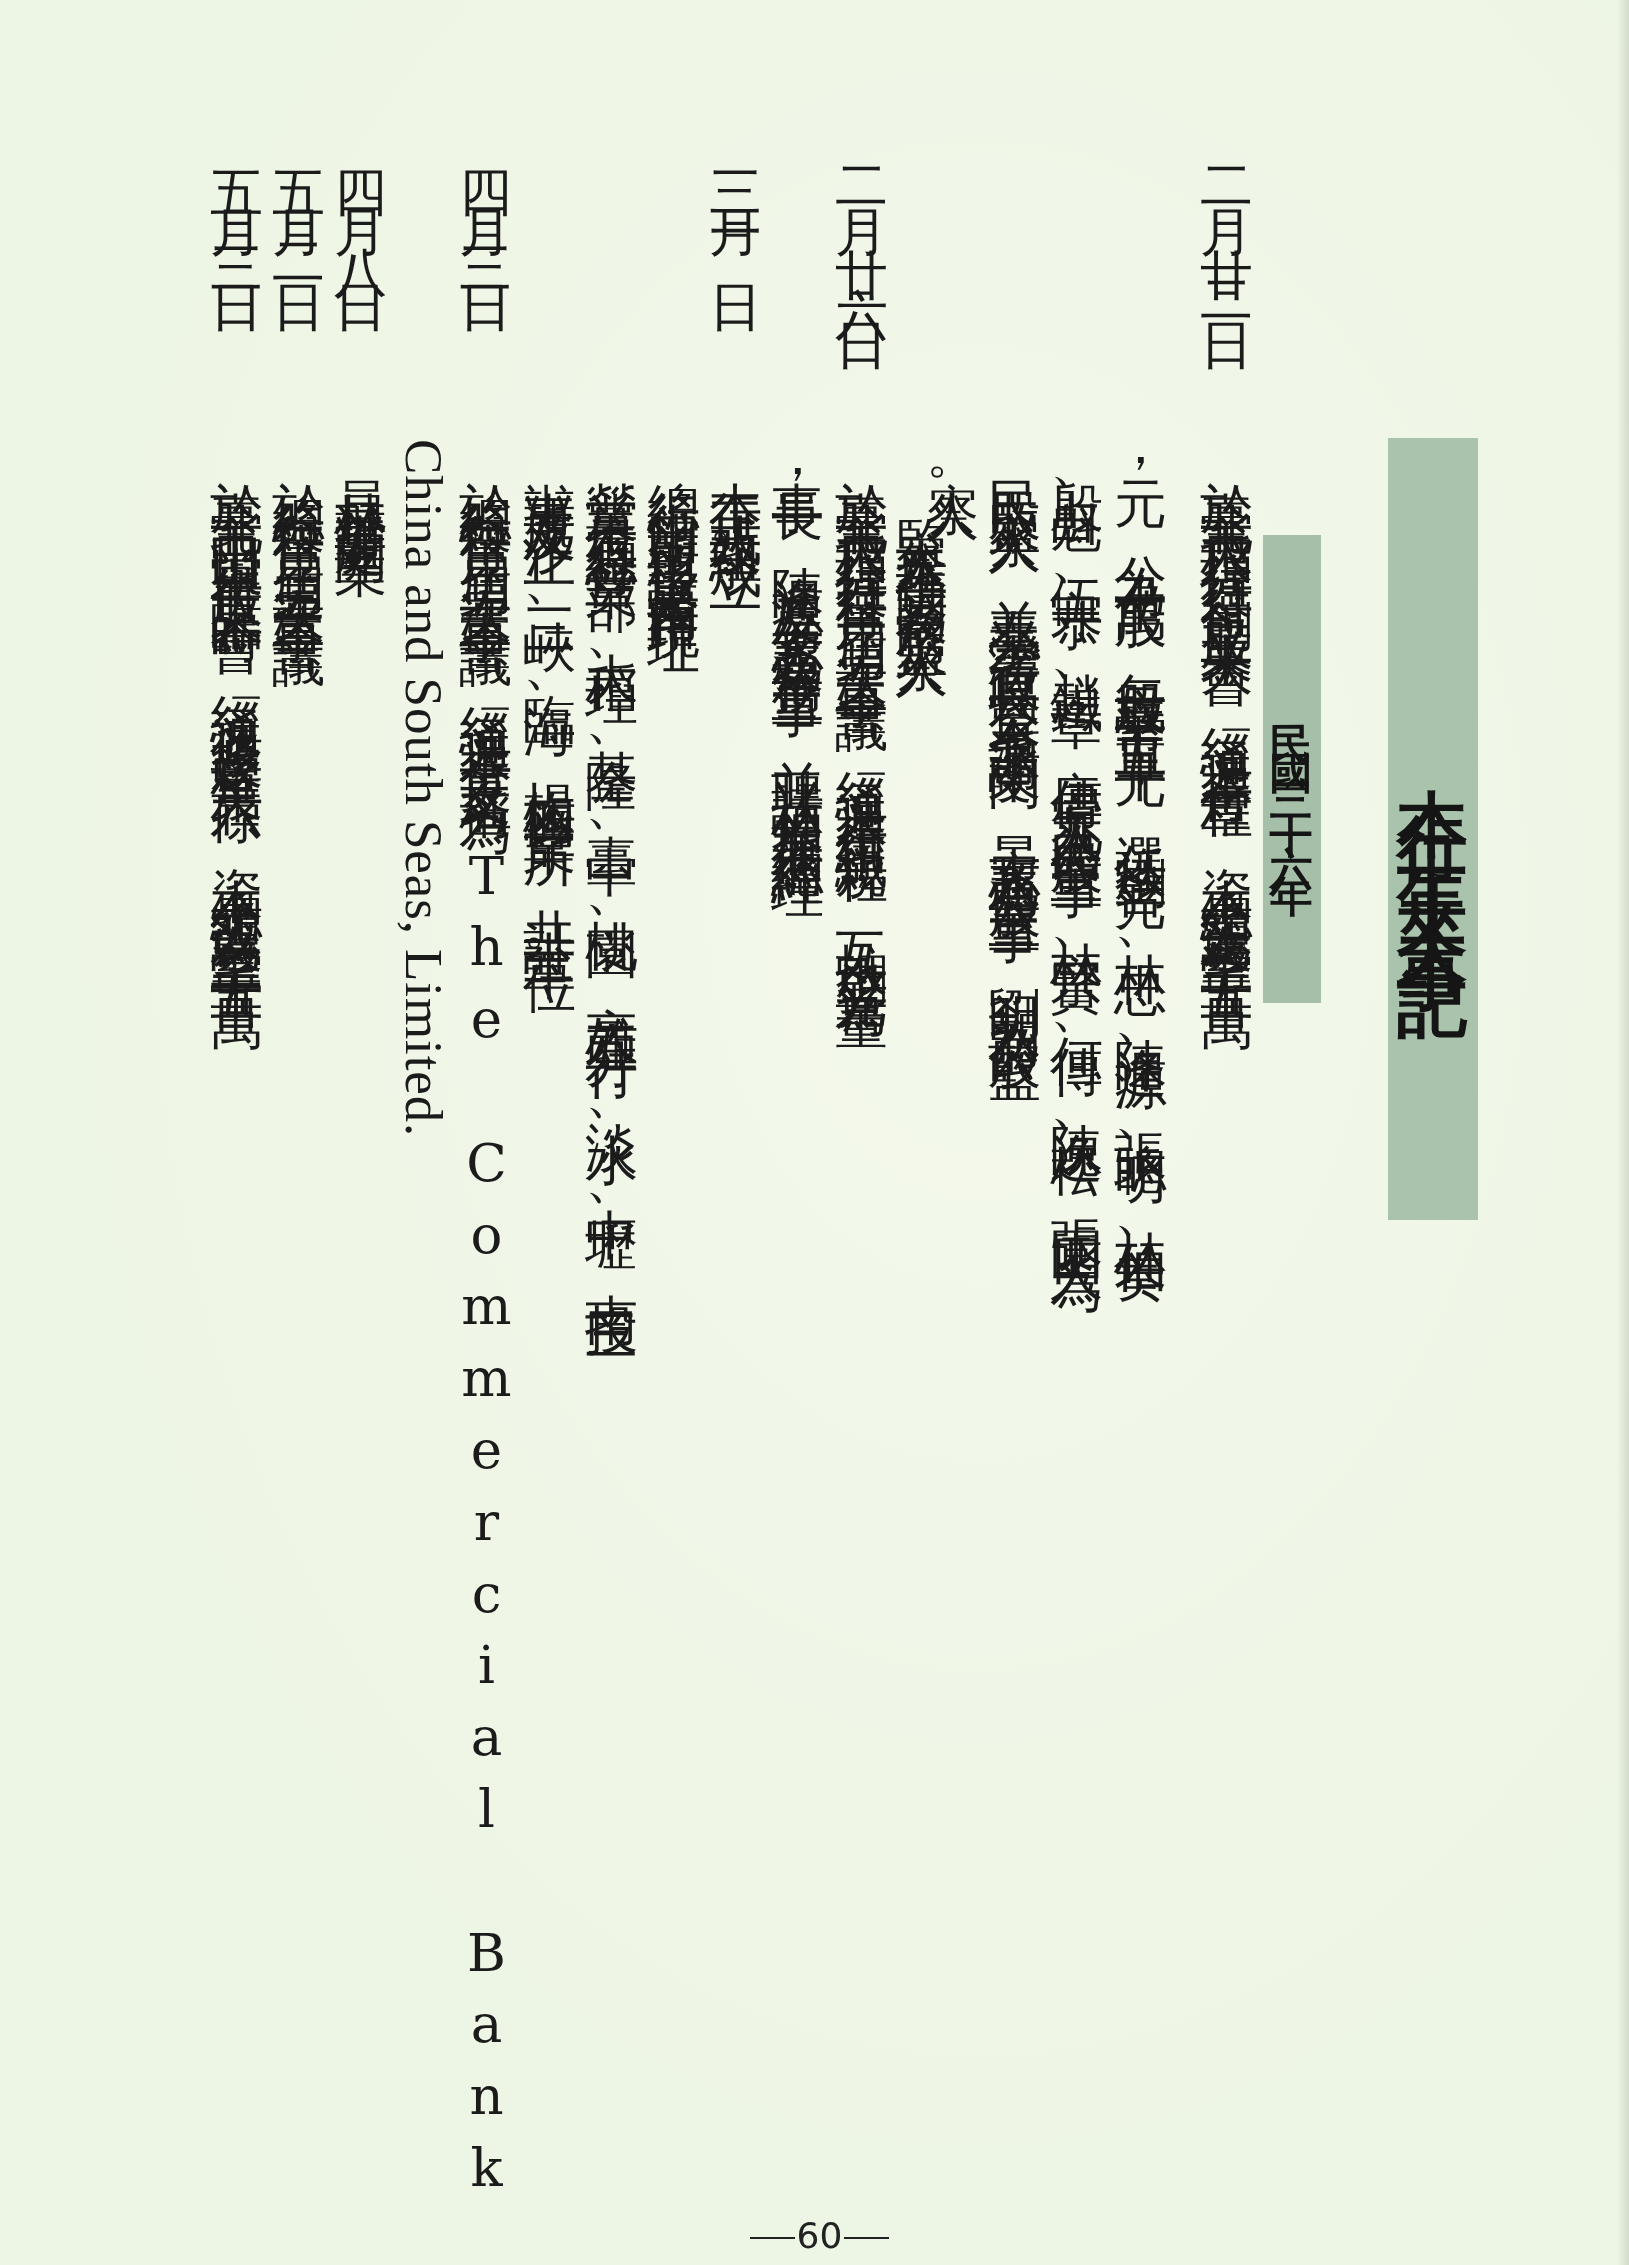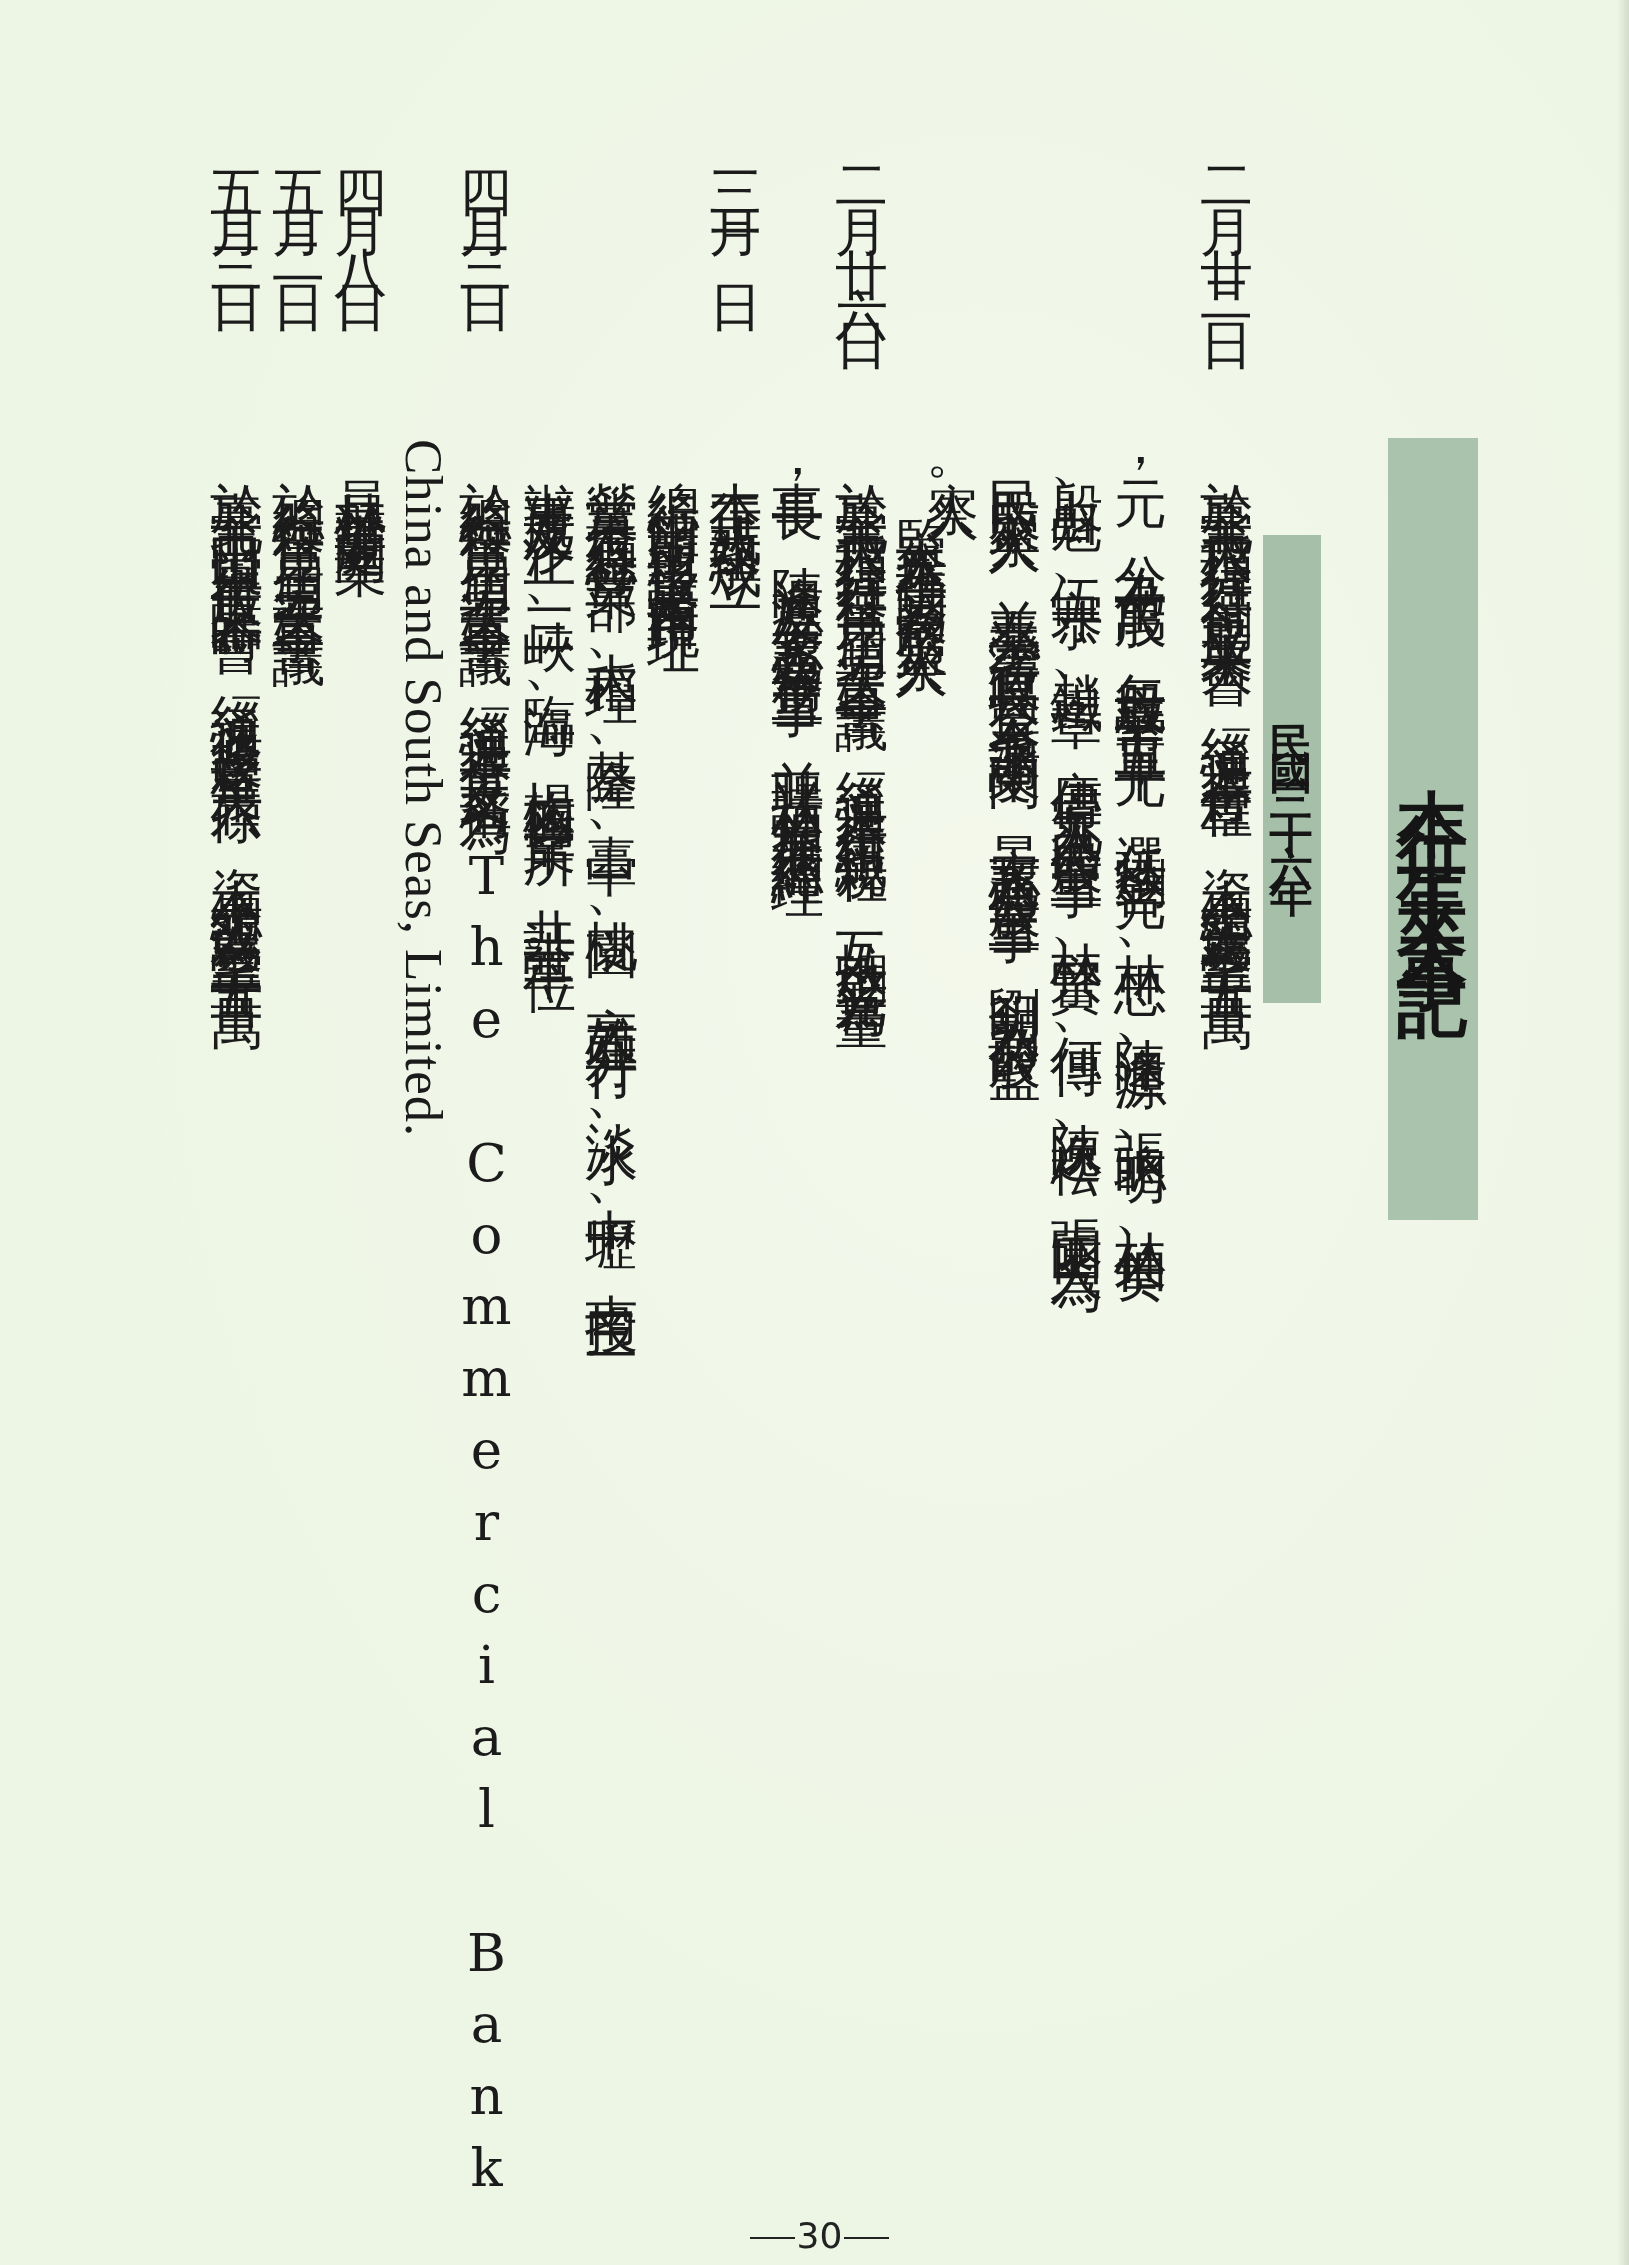--- a/index.html
+++ b/index.html
@@ -150,16 +150,16 @@
     <span class="date">五月二日</span>
   </div>
   <div class="col" style="left:273px; top:439px;">於總行舉行第一屆第三次董事會議。</div>
 
   <div class="col" style="left:211px; top:130px;">
     <span class="date">五月三日</span>
   </div>
   <div class="col" style="left:211px; top:439px;">於臺北市中山堂舉行股東臨時會；經通過修改章程第六條，資本總額改為臺幣二千五百萬</div>
 
   <div class="page-number">
-    <span class="dash"></span><span>30</span><span class="dash"></span>
+    <span class="dash"></span><span>60</span><span class="dash"></span>
   </div>
 </div>
 
 
 </body></html>

